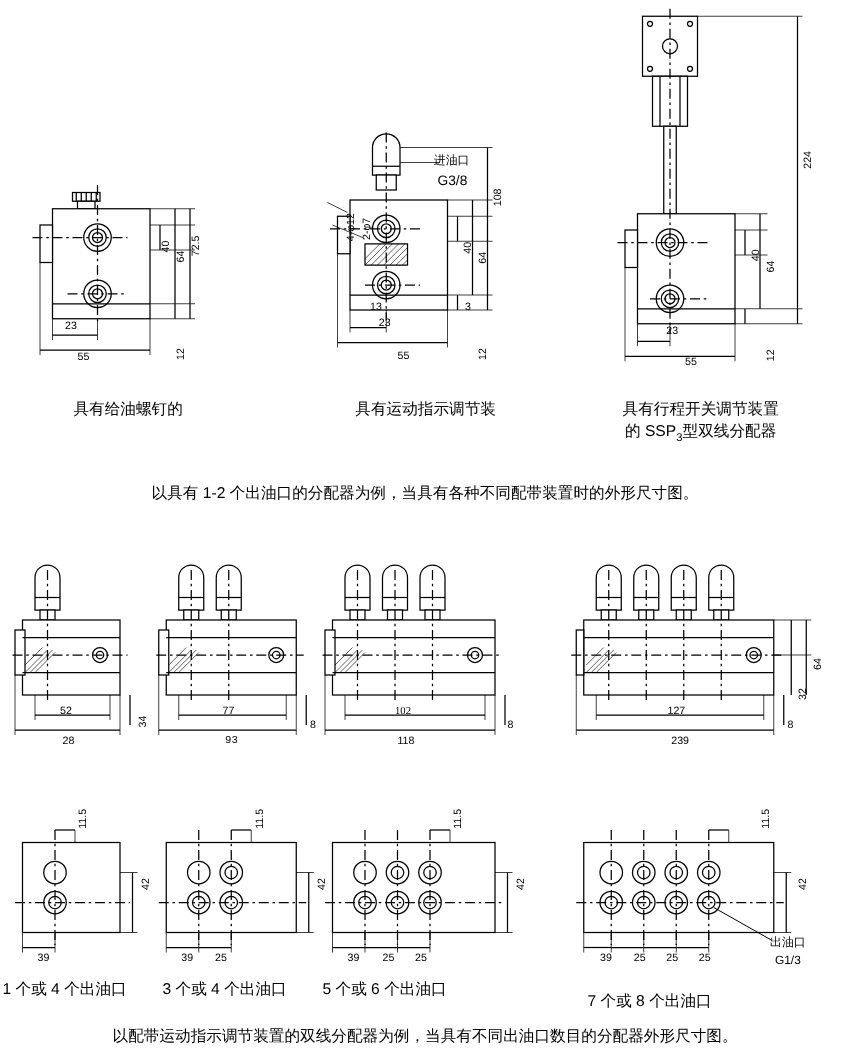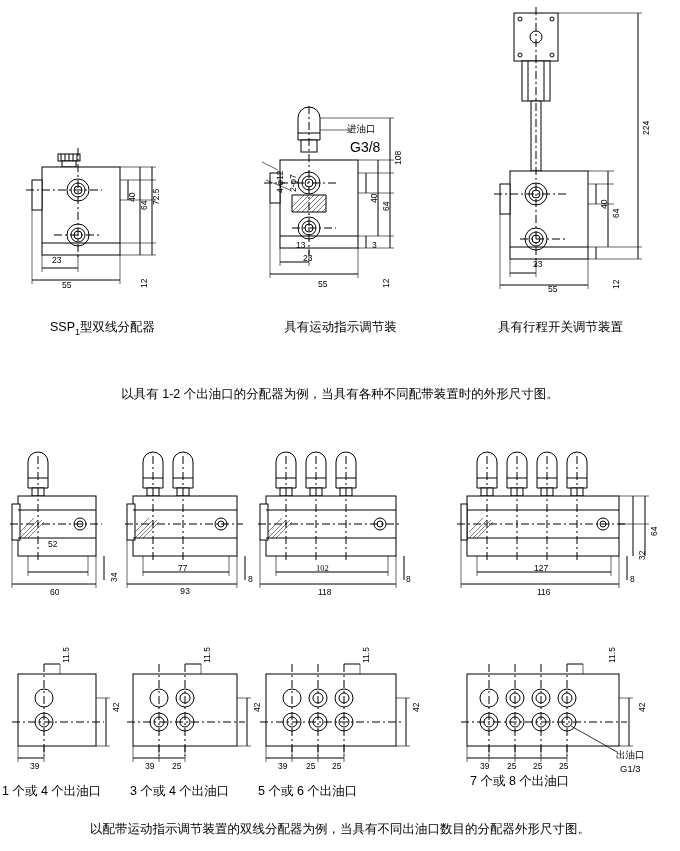--- a/index.html
+++ b/index.html
@@ -124,21 +124,21 @@
     <line x1="40" y1="162" x2="69" y2="162"></line>
     <line x1="30" y1="174" x2="118" y2="174"></line>
     <line x1="40" y1="148" x2="40" y2="166" stroke-width="0.6"></line>
     <line x1="69" y1="148" x2="69" y2="166" stroke-width="0.6"></line>
     <line x1="30" y1="103" x2="30" y2="178" stroke-width="0.6"></line>
     <line x1="118" y1="148" x2="118" y2="178" stroke-width="0.6"></line>
   </g>
 </svg>
 </div>
 <div class="dim" style="left:347px;top:124px;font-size:9.5px;text-align:right;">进油口</div>
-<div class="dim" style="left:350px;top:140px;font-size:14px;">G3/8</div>
+<div class="dim" style="left:350px;top:140px;font-size:11px;">G3/8</div>
 <div class="dimv" style="left:276px;top:193px;">4-φ12</div>
 <div class="dimv" style="left:289px;top:192px;">2-φ7</div>
 <div class="dim" style="left:296px;top:241px;text-align:center;">13</div>
 <div class="dim" style="left:372px;top:241px;">3</div>
 <div class="dimv" style="left:394px;top:165px;">108</div>
 <div class="dimv" style="left:382px;top:211px;">64</div>
 <div class="dimv" style="left:370px;top:203px;">40</div>
 <div class="dimv" style="left:382px;top:288px;">12</div>
 <div class="dim" style="left:303px;top:254px;">23</div>
 <div class="dim" style="left:318px;top:280px;">55</div>
@@ -194,29 +194,30 @@
 </svg>
 </div>
 <div class="dimv" style="left:642px;top:135px;">224</div>
 <div class="dimv" style="left:612px;top:218px;">64</div>
 <div class="dimv" style="left:600px;top:209px;">40</div>
 <div class="dimv" style="left:612px;top:289px;">12</div>
 <div class="dim" style="left:533px;top:260px;">23</div>
 <div class="dim" style="left:548px;top:285px;">55</div>
 
 <div class="cap" style="left:0px;top:318px;width:205px;">
-  <div>
-    <span>SSP</span><span class="sub">1</span><span>型双线分配器</span>
-  </div>
+  <div>具有给油螺钉的</div>
 </div>
 <div class="cap" style="left:238px;top:318px;width:205px;text-align:center;">
   <div>具有运动指示调节装</div>
 </div>
 <div class="cap" style="left:453px;top:318px;width:215px;">
   <div>具有行程开关调节装置</div>
+  <div>
+    <span>的 SSP</span><span class="sub">3</span><span>型双线分配器</span>
+  </div>
 </div>
 
 <div class="cap" style="left:0px;top:385px;width:680px;font-size:12.5px;">以具有 1-2 个出油口的分配器为例，当具有各种不同配带装置时的外形尺寸图。</div>
 
 <div class="fig" style="left:10px;top:420px;">
 <svg width="110" height="180" viewBox="0 0 110 180">
   <g fill="none" stroke="#000" stroke-width="1">
     <path d="M18 68 L18 42 A10 10 0 0 1 38 42 L38 68 Z" fill="#fff"></path>
     <line x1="18" y1="58" x2="38" y2="58"></line>
     <rect x="22" y="68" width="12" height="8" fill="#fff"></rect>
@@ -238,22 +239,22 @@
     <line x1="18" y1="152" x2="78" y2="152"></line>
     <line x1="2" y1="164" x2="86" y2="164"></line>
     <line x1="18" y1="136" x2="18" y2="156" stroke-width="0.6"></line>
     <line x1="78" y1="136" x2="78" y2="156" stroke-width="0.6"></line>
     <line x1="2" y1="120" x2="2" y2="168" stroke-width="0.6"></line>
     <line x1="86" y1="136" x2="86" y2="168" stroke-width="0.6"></line>
     <line x1="94" y1="136" x2="94" y2="160"></line>
   </g>
 </svg>
 </div>
-<div class="dim" style="left:48px;top:540px;">52</div>
-<div class="dim" style="left:50px;top:588px;">60</div>
+<div class="dim" style="left:48px;top:564px;">52</div>
+<div class="dim" style="left:50px;top:588px;">28</div>
 <div class="dimv" style="left:110px;top:582px;">34</div>
 
 <div class="fig" style="left:125px;top:420px;">
 <svg width="130" height="180" viewBox="0 0 130 180">
   <g fill="none" stroke="#000" stroke-width="1">
     <path d="M18 68 L18 42 A10 10 0 0 1 38 42 L38 68 Z" fill="#fff"></path>
     <line x1="18" y1="58" x2="38" y2="58"></line>
     <rect x="22" y="68" width="12" height="8" fill="#fff"></rect>
     <path d="M48 68 L48 42 A10 10 0 0 1 68 42 L68 68 Z" fill="#fff"></path>
     <line x1="48" y1="58" x2="68" y2="58"></line>
@@ -370,21 +371,21 @@
     <line x1="172" y1="136" x2="172" y2="160"></line>
 
     <line x1="178" y1="76" x2="178" y2="136"></line>
     <line x1="190" y1="76" x2="190" y2="136"></line>
     <line x1="164" y1="76" x2="194" y2="76" stroke-width="0.6"></line>
     <line x1="164" y1="104" x2="194" y2="104" stroke-width="0.6"></line>
   </g>
 </svg>
 </div>
 <div class="dim" style="left:534px;top:564px;">127</div>
-<div class="dim" style="left:537px;top:588px;">116</div>
+<div class="dim" style="left:537px;top:588px;">239</div>
 <div class="dim" style="left:630px;top:575px;">8</div>
 <div class="dimv" style="left:650px;top:536px;">64</div>
 <div class="dimv" style="left:638px;top:560px;">32</div>
 
 <div class="fig" style="left:10px;top:660px;">
 <svg width="110" height="110" viewBox="0 0 110 110">
   <g fill="none" stroke="#000" stroke-width="1">
     <rect x="8" y="14" width="78" height="72" fill="#fff"></rect>
     <circle cx="34" cy="38" r="9"></circle>
     <circle cx="34" cy="62" r="9"></circle>
@@ -529,15 +530,15 @@
 <div class="dim" style="left:480px;top:762px;">39</div>
 <div class="dim" style="left:507px;top:762px;">25</div>
 <div class="dim" style="left:533px;top:762px;">25</div>
 <div class="dim" style="left:559px;top:762px;">25</div>
 <div class="dim" style="left:616px;top:750px;font-size:9.5px;">出油口</div>
 <div class="dim" style="left:620px;top:764px;font-size:9.5px;">G1/3</div>
 
 <div class="capL" style="left:2px;top:782px;">1 个或 4 个出油口</div>
 <div class="capL" style="left:130px;top:782px;">3 个或 4 个出油口</div>
 <div class="capL" style="left:258px;top:782px;">5 个或 6 个出油口</div>
-<div class="capL" style="left:470px;top:772px;">7 个或 8 个出油口</div>
+<div class="capL" style="left:470px;top:792px;">7 个或 8 个出油口</div>
 
 <div class="cap" style="left:0px;top:820px;width:680px;">以配带运动指示调节装置的双线分配器为例，当具有不同出油口数目的分配器外形尺寸图。</div>
 
 </body></html>

